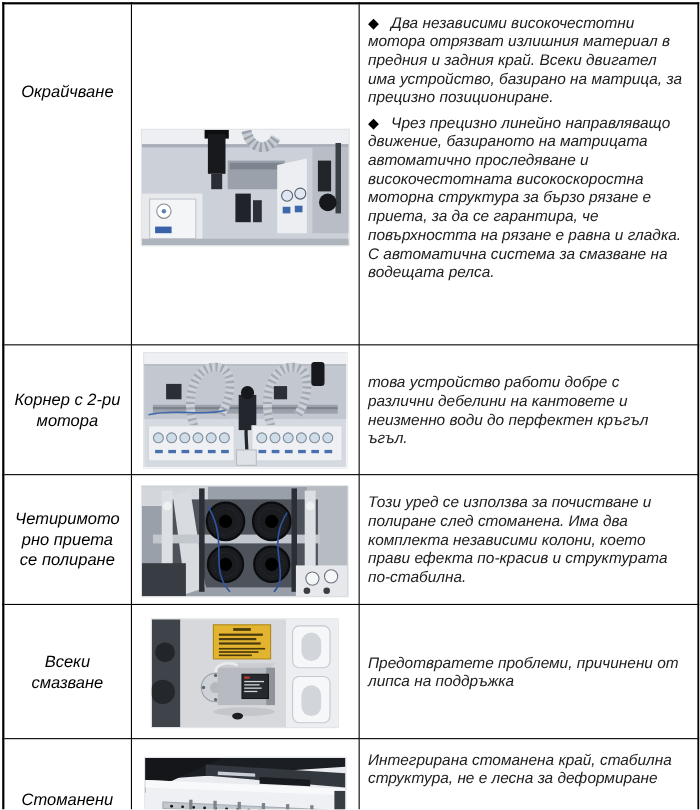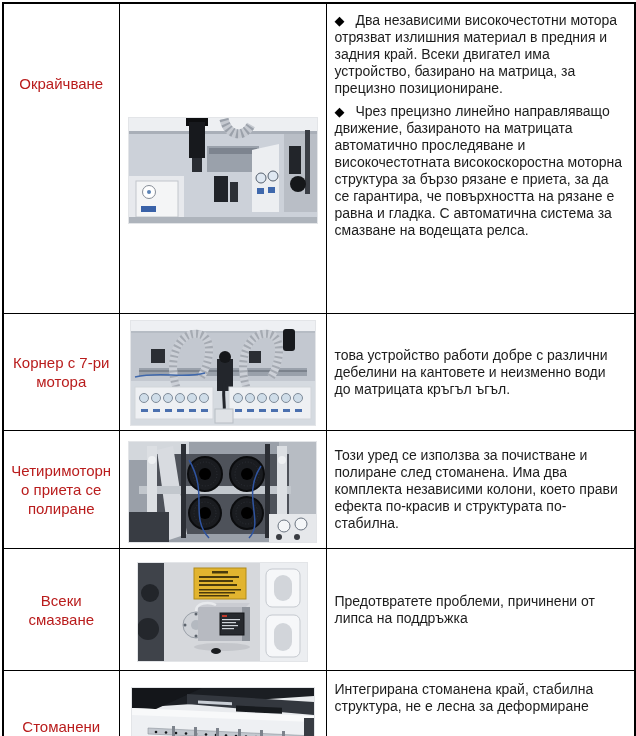--- a/index.html
+++ b/index.html
@@ -1,22 +1,22 @@
 <!DOCTYPE html>
 <html><head>
 <meta charset="utf-8">
 <style>
   html,body{margin:0;padding:0;background:#ffffff;}
   body{width:636px;height:736px;font-family:"Liberation Sans","DejaVu Sans",sans-serif;color:#1c1c1c;}
   .page{width:636px;height:736px;background:#ffffff;overflow:hidden;}
   table.doc{border-collapse:collapse;table-layout:fixed;width:632px;margin:2px 0 0 2px;border:2.5px solid #000;}
-  table.doc td{border:1.6px solid #000;vertical-align:middle;overflow:hidden;}
+  table.doc td{border:1.6px solid #000;vertical-align:middle;overflow:hidden;font-style:italic;}
   col.c1{width:116px;} col.c2{width:207px;} col.c3{width:309px;}
   td.label-cell{text-align:center;padding:0 7px;}
-  .label{font-size:15px;line-height:19px;color:#b91c1c;overflow-wrap:anywhere;}
+  .label{font-size:15px;line-height:19px;color:#000000;overflow-wrap:anywhere;}
   td.photo-cell{vertical-align:top;text-align:center;}
   .photo{display:inline-block;line-height:0;box-shadow:0 0 0 1px #e3e5e8;}
   td.text-cell{padding:0 12px 0 8px;}
   .text-cell p{margin:0 0 6px 0;font-size:14px;line-height:17px;}
   .text-cell p:last-child{margin-bottom:0;}
   .bullet{display:inline-block;width:21px;font-size:13px;vertical-align:baseline;color:#000;}
   
   tr.r1 td.label-cell{vertical-align:top;padding-top:70px;}
   tr.r1 td.text-cell{vertical-align:top;padding-top:8px;}
   tr.r1 .photo{margin-top:28px;}
@@ -77,21 +77,21 @@
         </span>
       </td>
       <td class="text-cell h1">
         <p><span class="bullet">◆</span><span>Два независими високочестотни мотора отрязват излишния материал в предния и задния край. Всеки двигател има устройство, базирано на матрица, за прецизно позициониране.</span></p>
         <p><span class="bullet">◆</span><span>Чрез прецизно линейно направляващо движение, базираното на матрицата автоматично проследяване и високочестотната високоскоростна моторна структура за бързо рязане е приета, за да се гарантира, че повърхността на рязане е равна и гладка. С автоматична система за смазване на водещата релса.</span></p>
       </td>
     </tr>
 
     <tr class="r2">
       <td class="label-cell h2">
-        <div class="label">Корнер с 7-ри мотора</div>
+        <div class="label">Корнер с 2-ри мотора</div>
       </td>
       <td class="photo-cell">
         <span class="photo">
           <svg width="184" height="104" viewBox="0 0 184 104" xmlns="http://www.w3.org/2000/svg">
             <rect width="184" height="104" fill="#d5dae0"></rect>
             <rect width="184" height="10" fill="#eef0f3"></rect>
             <rect y="10" width="184" height="2" fill="#b6bcc4"></rect>
             <rect y="12" width="184" height="48" fill="#c3c8d0"></rect>
             <rect x="8" y="47" width="168" height="8" fill="#9aa1ab"></rect>
             <rect x="8" y="49" width="168" height="2" fill="#6f7680" opacity="0.7"></rect>
@@ -134,21 +134,21 @@
                   <rect x="128" y="88" width="7" height="3"></rect>
                   <rect x="140" y="88" width="7" height="3"></rect>
                   <rect x="152" y="88" width="7" height="3"></rect>
                   <rect x="164" y="88" width="7" height="3"></rect>
             </g>
             <rect x="84" y="88" width="18" height="14" fill="#dfe2e6" stroke="#b8bdc4"></rect>
           </svg>
         </span>
       </td>
       <td class="text-cell h2">
-        <p><span>това устройство работи добре с различни дебелини на кантовете и неизменно води до матрицата кръгъл ъгъл.</span></p>
+        <p><span>това устройство работи добре с различни дебелини на кантовете и неизменно води до перфектен кръгъл ъгъл.</span></p>
       </td>
     </tr>
 
     <tr class="r3">
       <td class="label-cell h3">
         <div class="label">Четиримоторно приета се полиране</div>
       </td>
       <td class="photo-cell">
         <span class="photo">
           <svg width="187" height="100" viewBox="0 0 187 100" xmlns="http://www.w3.org/2000/svg">

